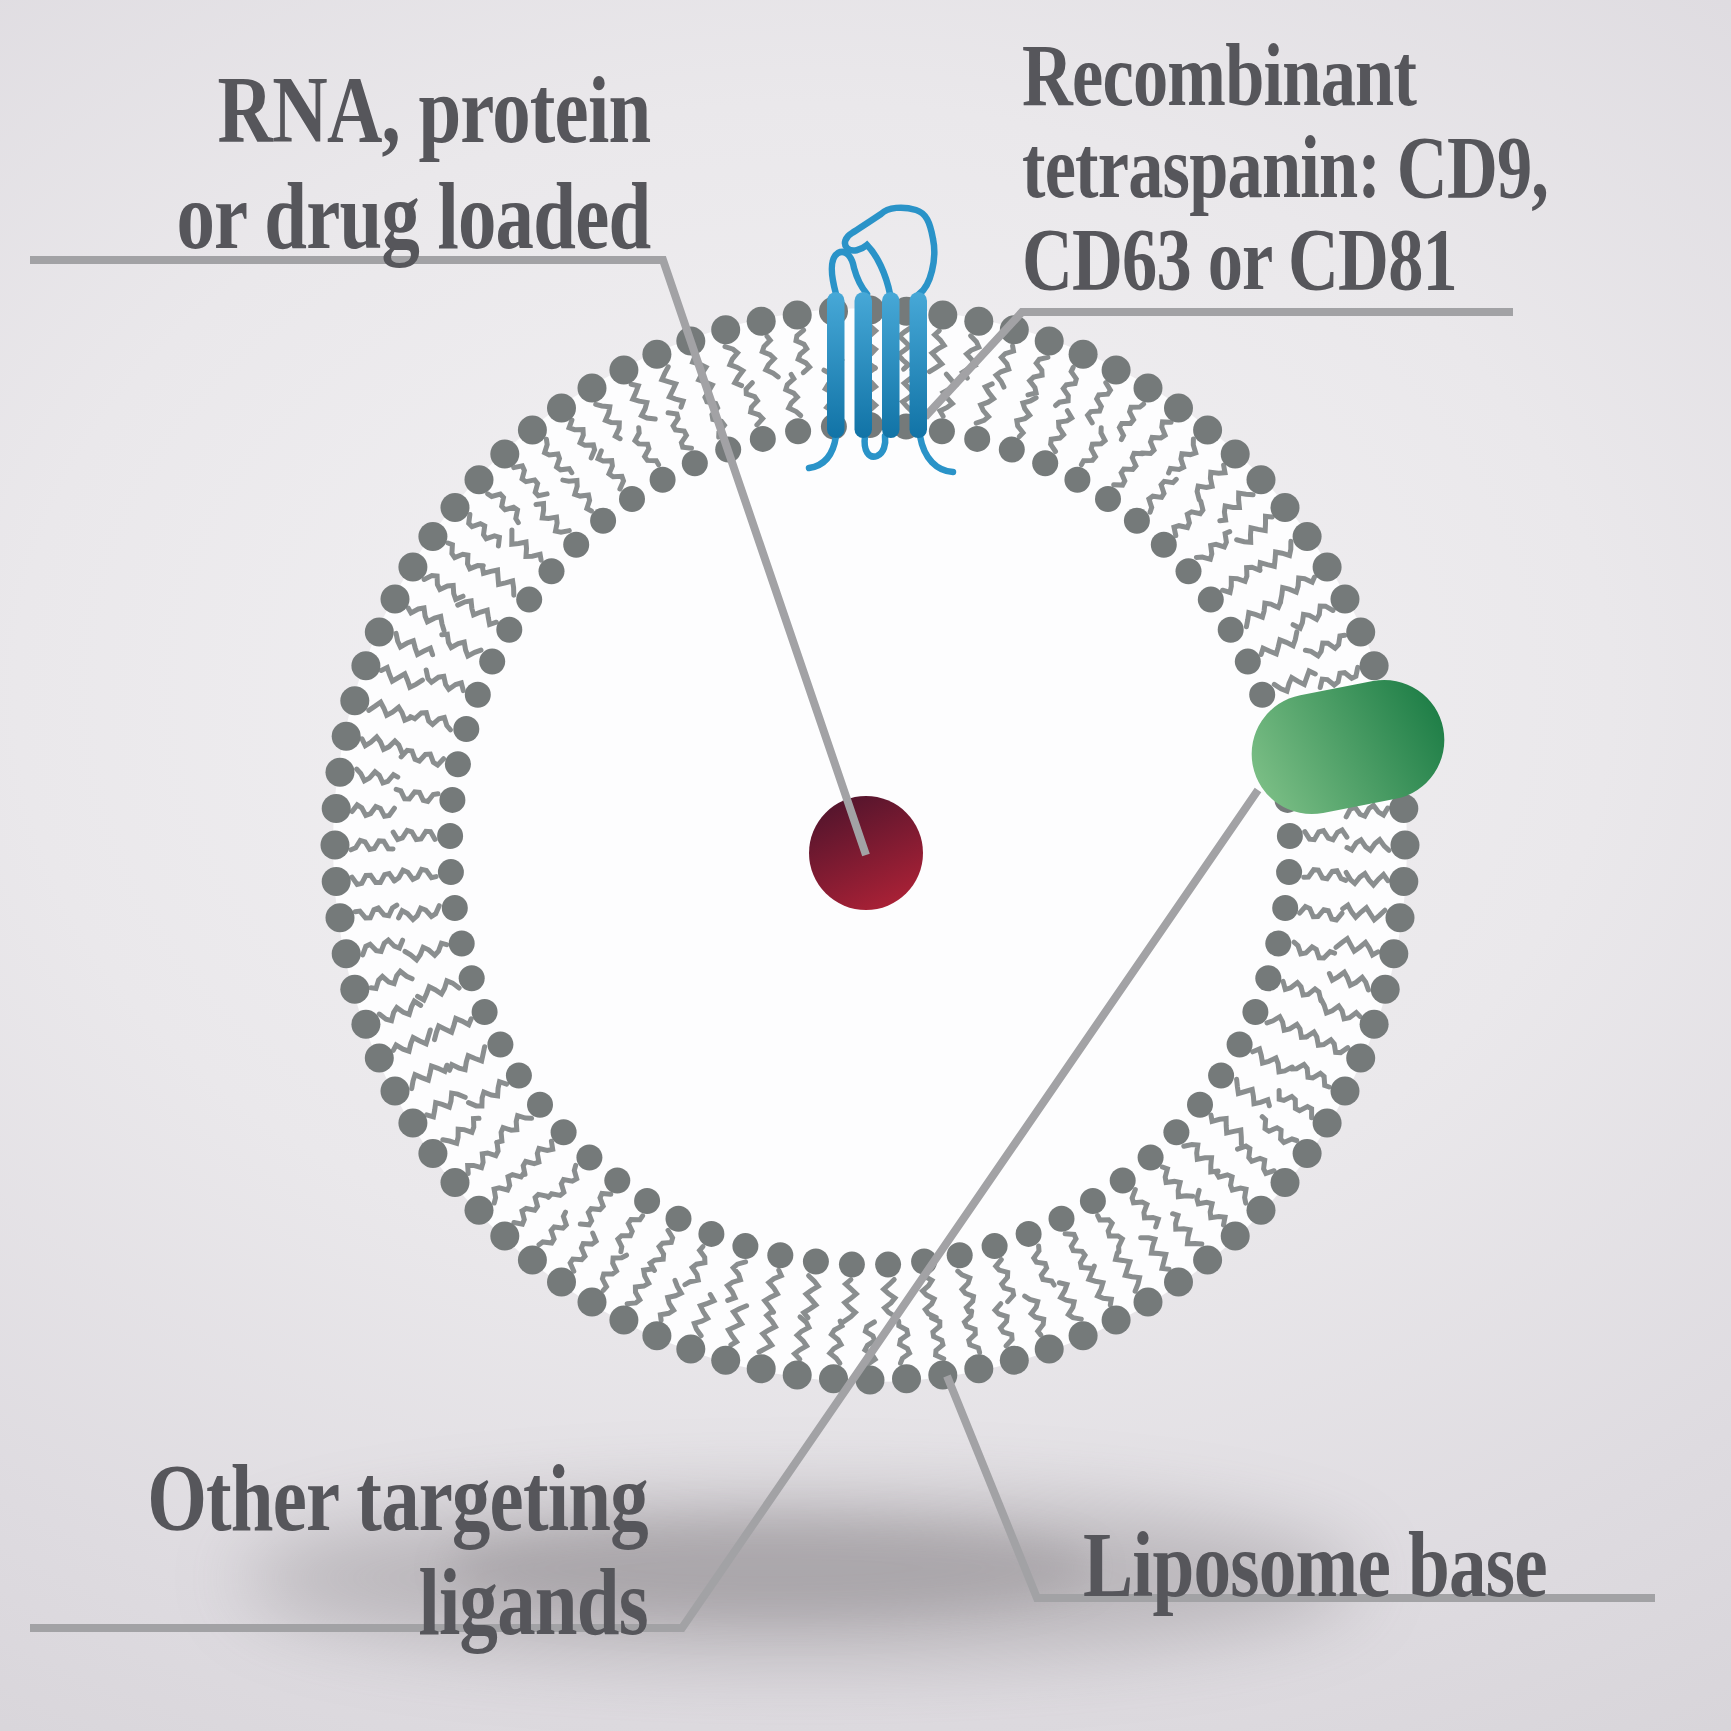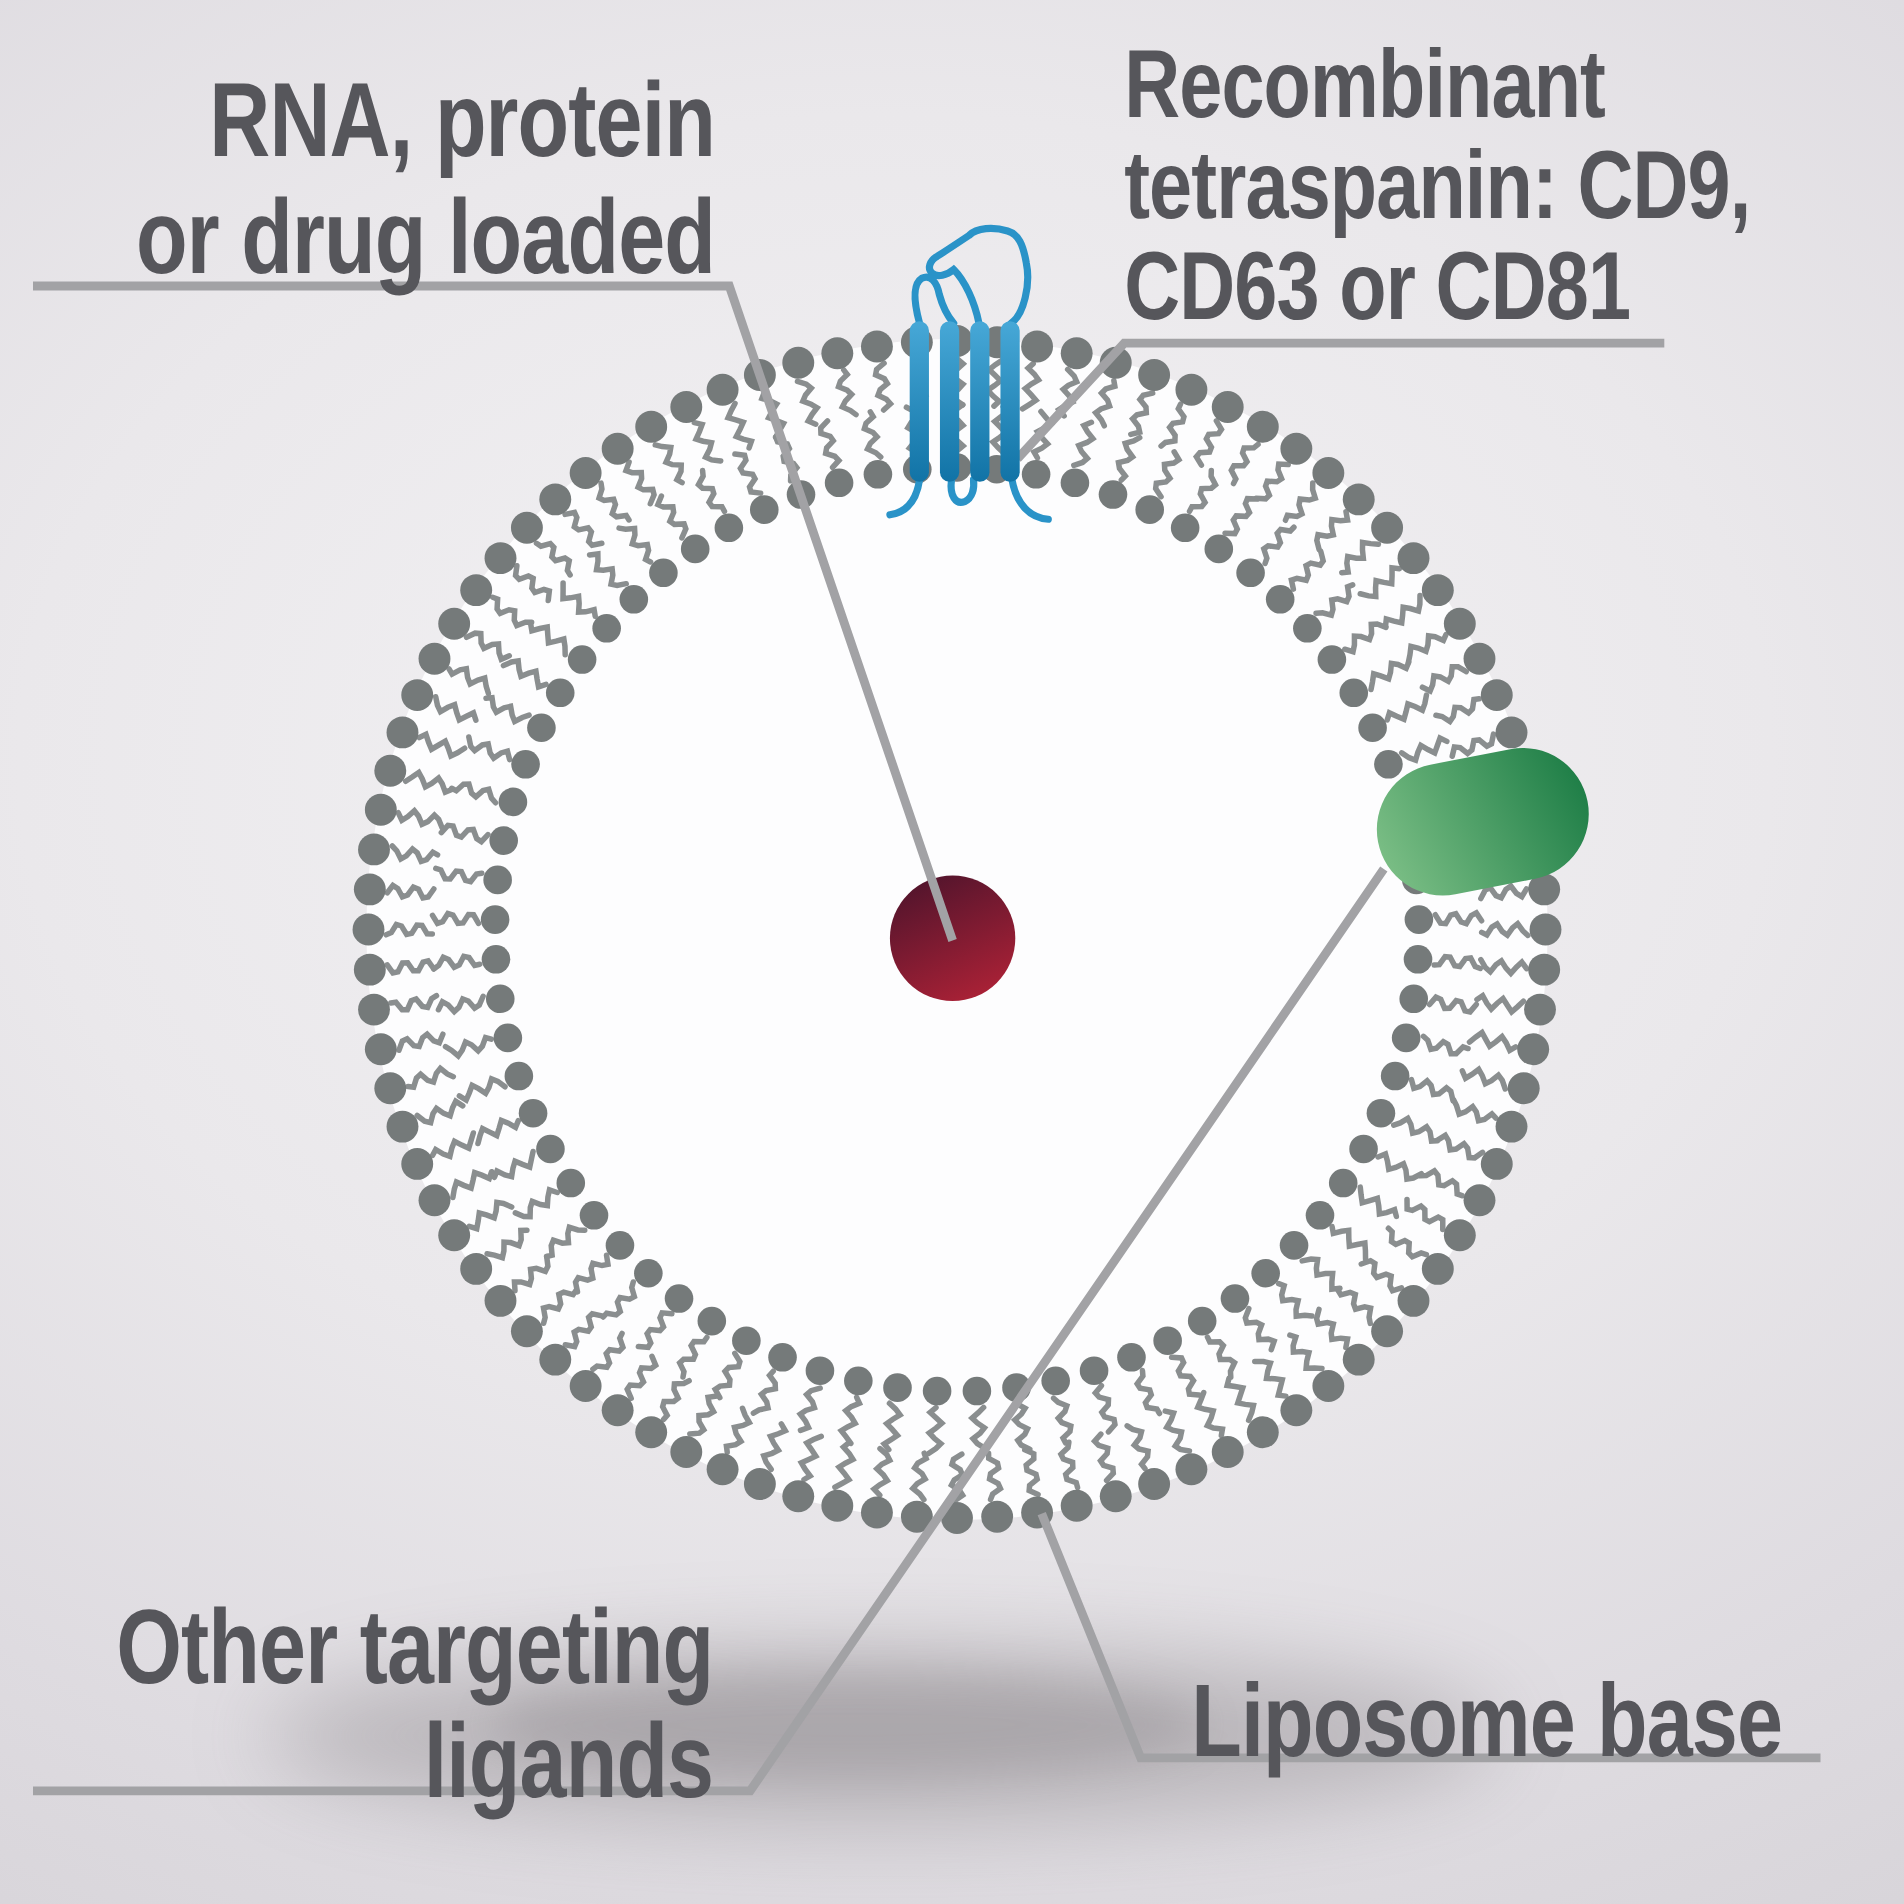--- a/index.html
+++ b/index.html
@@ -2,21 +2,21 @@
 <html><head>
 <meta charset="utf-8">
 <style>
   html,body{margin:0;padding:0;}
   .stage{
     position:relative;
     width:1731px;height:1731px;
     overflow:hidden;
     background:
       radial-gradient(115% 85% at 47% 40%, #f3f2f4 0%, #eae8eb 40%, #dedbe0 68%, #d2cfd4 100%);
-    font-family:Liberation Sans, sans-serif;
+    font-family:Liberation Serif, serif;
   }
   svg{position:absolute;left:0;top:0;}
   .label{
     position:absolute;
     color:#56565b;
     font-weight:700;
     letter-spacing:-1px;
     white-space:nowrap;
   }
   .label .ln{display:block;}

